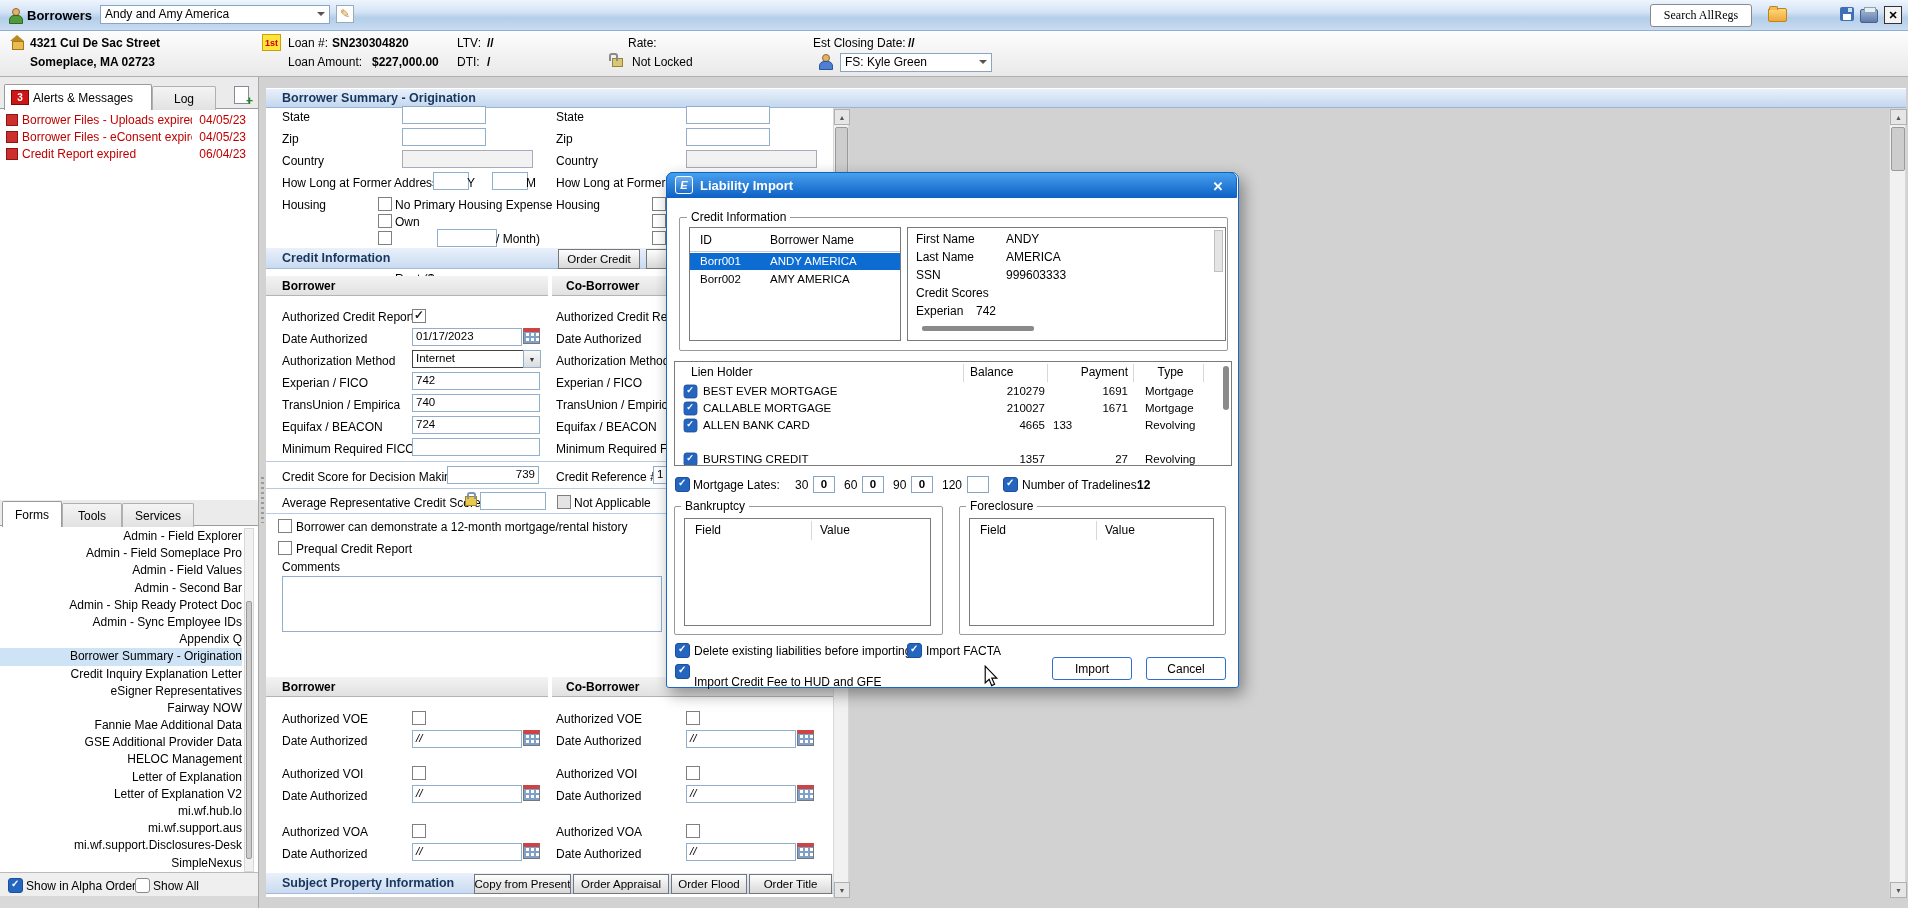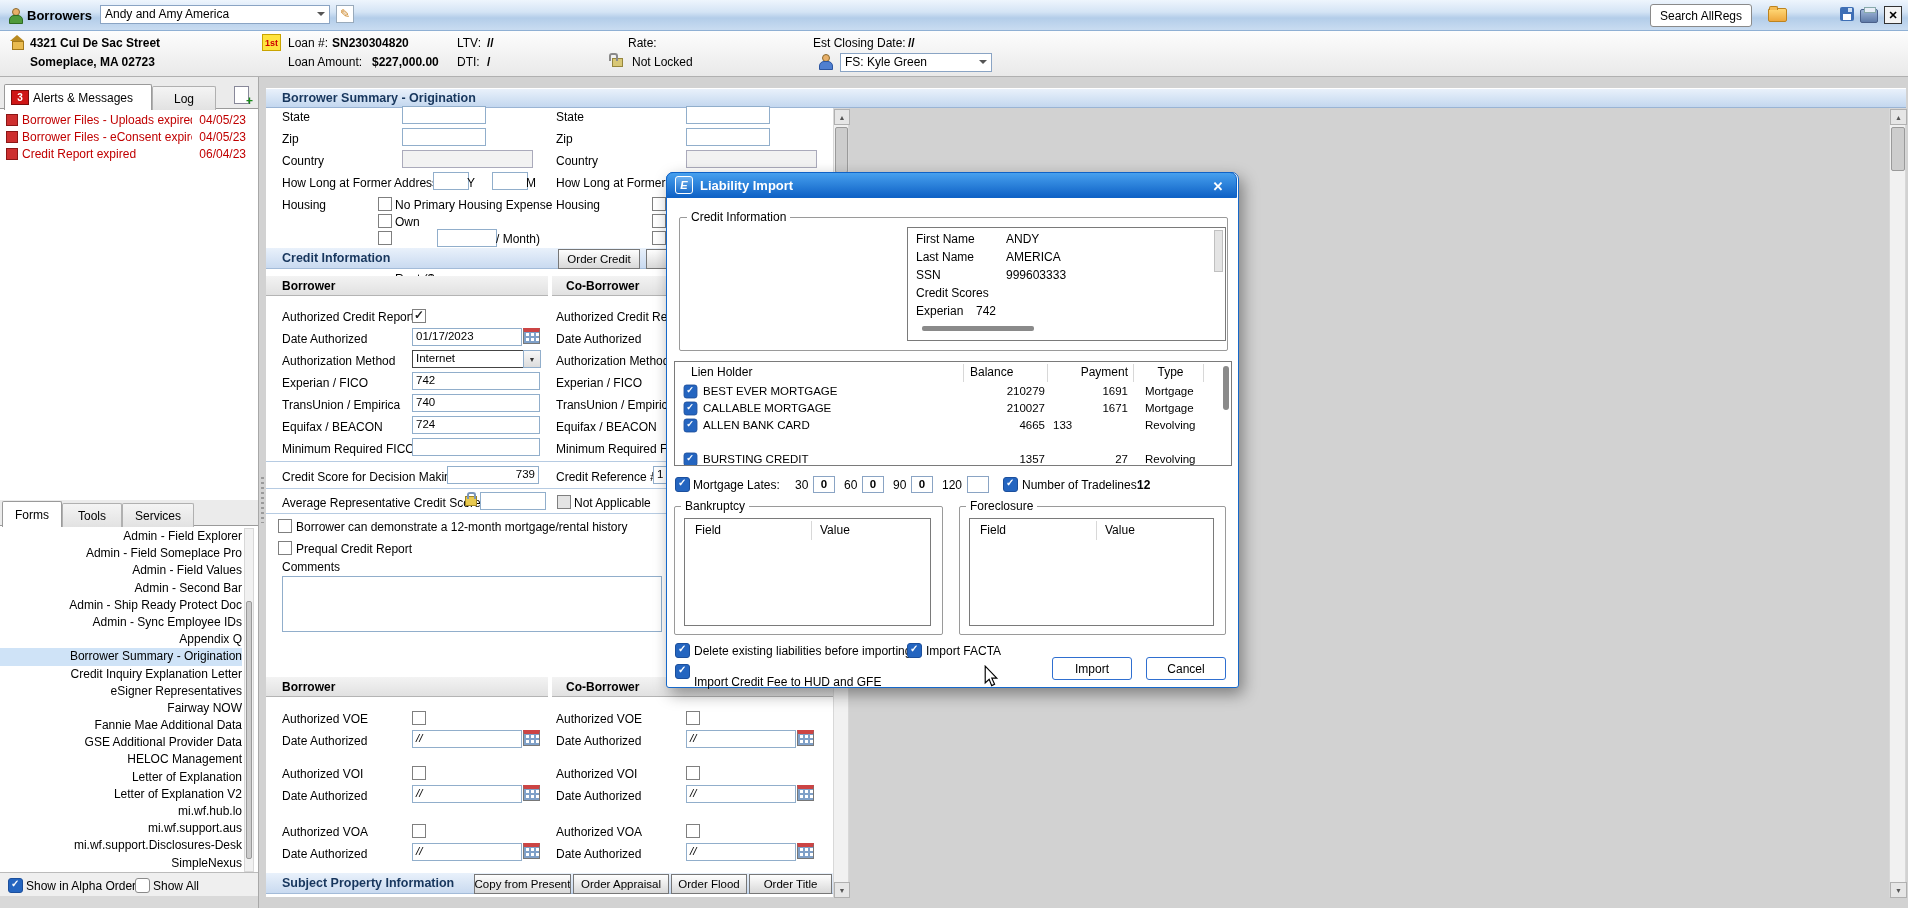--- a/index.html
+++ b/index.html
@@ -11,21 +11,21 @@
   .topbar{position:absolute;left:0;top:0;width:1908px;height:30px;
     background:linear-gradient(#eef5fd 0%,#d4e4f5 40%,#b3cde9 60%,#c9dcf1 100%);
     border-bottom:1px solid #8fb0d4;}
   .person{position:relative;width:14px;height:14px;}
   .person::before{content:"";position:absolute;left:4px;top:0;width:6px;height:6px;border-radius:50%;background:#e8b069;border:1px solid #8a6a30;}
   .person::after{content:"";position:absolute;left:1px;top:7px;width:12px;height:7px;border-radius:5px 5px 0 0;background:#4f9a3c;border:1px solid #2e6b22;}
   .person.blue::after{background:#4f7fd0;border-color:#2c55a0;}
   .combo{position:absolute;background:#fff;border:1px solid #8aa4c4;height:16px;font-size:12px;padding:1px 16px 0 4px;}
   .combo .arr{position:absolute;right:4px;top:6px;width:0;height:0;border:4px solid transparent;border-top-color:#555;}
   .editicon{position:absolute;width:16px;height:16px;background:#fff;border:1px solid #9ab;display:flex;align-items:center;justify-content:center;color:#c87e1a;font-size:12px;}
-  .btnwhite{position:absolute;background:#fff;border:1px solid #8a8a8a;border-radius:3px;display:flex;align-items:center;justify-content:center;font-size:12px;}
+  .btnwhite{position:absolute;background:#fff;border:1px solid #8a8a8a;border-radius:3px;display:flex;align-items:center;justify-content:center;font-size:12px;font-family:Liberation Serif, serif;}
   .folder{position:absolute;width:17px;height:12px;background:linear-gradient(#ffd877,#eea83d);border:1px solid #bd831f;border-radius:2px;}
   .folder::before{content:"";position:absolute;left:0;top:-3px;width:7px;height:3px;background:#f4bc55;border:1px solid #bd831f;border-bottom:none;border-radius:2px 2px 0 0;}
   .floppy{position:absolute;width:14px;height:14px;background:#3f6fb5;border-radius:2px;}
   .floppy::before{content:"";position:absolute;left:3px;bottom:1px;width:8px;height:6px;background:#fff;}
   .floppy::after{content:"";position:absolute;right:2px;top:1px;width:4px;height:4px;background:#cfe0f4;}
   .printer{position:absolute;width:16px;height:12px;background:linear-gradient(#9fb6d8,#5f7ba8);border:1px solid #4a608a;border-radius:2px;}
   .printer::before{content:"";position:absolute;left:3px;top:-3px;width:10px;height:4px;background:#e8eef8;border:1px solid #8aa;}
   .xicon{position:absolute;width:16px;height:16px;border:1px solid #333;display:flex;align-items:center;justify-content:center;font-size:11px;font-weight:bold;background:#f4f4f4;}
 
   
@@ -405,20 +405,33 @@
       <span class="elogo">E</span>
       <span>Liability Import</span>
       <span class="dlgclose">
           <span>✕</span>
         </span>
     </div>
 
     <div class="grp" style="left:12px;top:44px;width:547px;height:132px;"></div>
     <span class="grplbl" style="left:20px;top:37px;">Credit Information</span>
 
+    <div class="box" style="left:22px;top:54px;width:210px;height:112px;">
+      <span class="dl" style="left:10px;top:5px;">ID</span>
+      <span class="dl" style="left:80px;top:5px;">Borrower Name</span>
+      <div class="hline" style="left:0;top:23px;width:210px;background:#ccc;"></div>
+      <div class="selrow" style="position:absolute;left:0;top:25px;width:210px;height:17px;">
+        <span class="dl ds" style="left:10px;top:2px;">Borr001</span>
+        <span class="dl ds" style="left:80px;top:2px;">ANDY AMERICA</span>
+      </div>
+      <div style="position:absolute;left:0;top:43px;width:210px;height:17px;">
+        <span class="dl ds" style="left:10px;top:2px;">Borr002</span>
+        <span class="dl ds" style="left:80px;top:2px;">AMY AMERICA</span>
+      </div>
+    </div>
 
     <div class="box" style="left:240px;top:54px;width:317px;height:112px;">
       <span class="dl" style="left:8px;top:4px;">First Name</span>
       <span class="dl" style="left:98px;top:4px;">ANDY</span>
       <span class="dl" style="left:8px;top:22px;">Last Name</span>
       <span class="dl" style="left:98px;top:22px;">AMERICA</span>
       <span class="dl" style="left:8px;top:40px;">SSN</span>
       <span class="dl" style="left:98px;top:40px;">999603333</span>
       <span class="dl" style="left:8px;top:58px;">Credit Scores</span>
       <span class="dl" style="left:8px;top:76px;">Experian</span>

